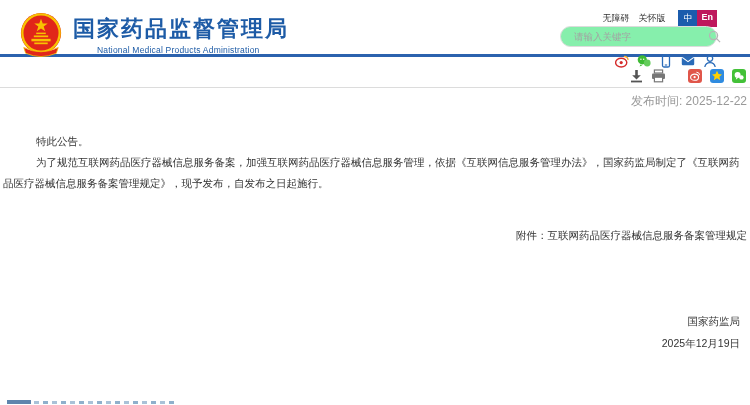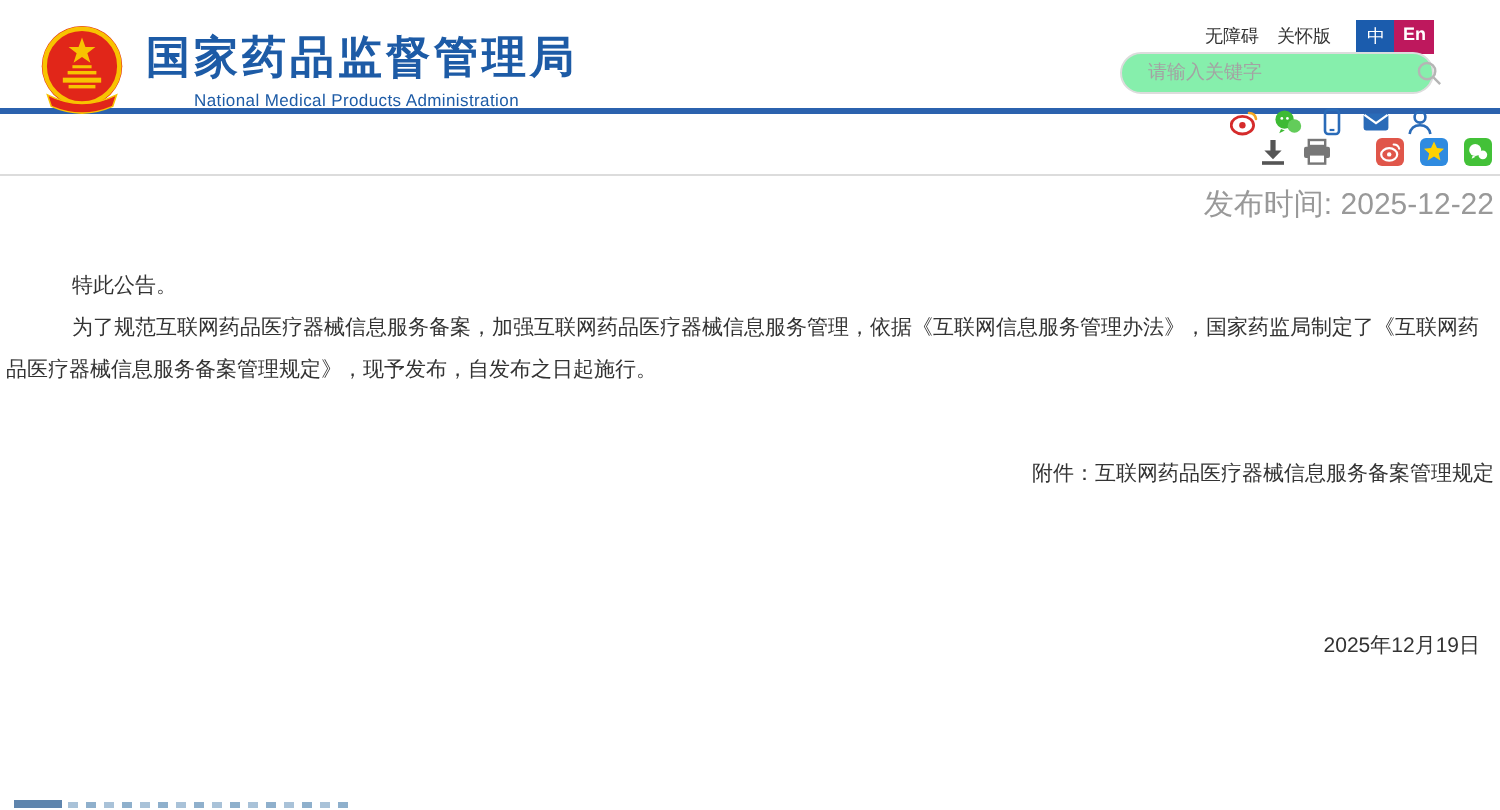--- a/index.html
+++ b/index.html
@@ -66,21 +66,21 @@
     display: flex; justify-content: flex-end; align-items: center; gap: 8px;
   }
   .tool-btn { line-height: 0; cursor: pointer; }
   .share-first { margin-left: 14px; }
   .share-badge { width: 14px; height: 14px; border-radius: 3px; display: inline-block; }
 
   .thin-rule { border: none; border-top: 1px solid #dcdcdc; margin-top: 4px; }
 
   .publish-row {
     margin-top: 5px; padding-right: 3px;
-    text-align: right; font-size: 15px; color: #999;
+    text-align: right; font-size: 12px; color: #999;
   }
 
   .article-body { margin-top: 21px; padding: 0 3px; font-size: 10.5px; color: #333; }
   .article-body p { line-height: 21px; text-indent: 33px; }
   .attachment-row { margin-top: 31px; padding-left: 22px; font-size: 10.5px; line-height: 21px; text-align: right; }
   .attachment-link { color: #333; text-decoration: none; cursor: pointer; }
   .signature-block {
     margin-top: 64px; padding-right: 7px;
     text-align: right; font-size: 10.5px; line-height: 22px; color: #333;
   }
@@ -228,20 +228,21 @@
 
   <div class="article-body">
     <p>特此公告。</p>
     <p>为了规范互联网药品医疗器械信息服务备案，加强互联网药品医疗器械信息服务管理，依据《互联网信息服务管理办法》，国家药监局制定了《互联网药品医疗器械信息服务备案管理规定》，现予发布，自发布之日起施行。</p>
 
     <div class="attachment-row">
       <span>附件：</span><a class="attachment-link">互联网药品医疗器械信息服务备案管理规定</a>
     </div>
 
     <div class="signature-block">
+      <div>国家药监局</div>
       <div>2025年12月19日</div>
     </div>
   </div>
 </main>
 
 <div class="bottom-sliver">
   <div class="sliver-block"></div>
   <div class="sliver-dashes"></div>
 </div>
 

